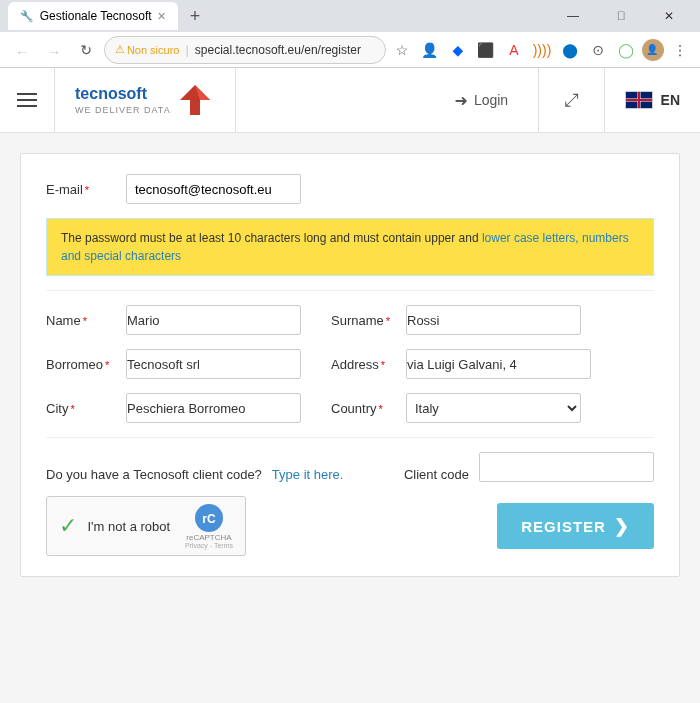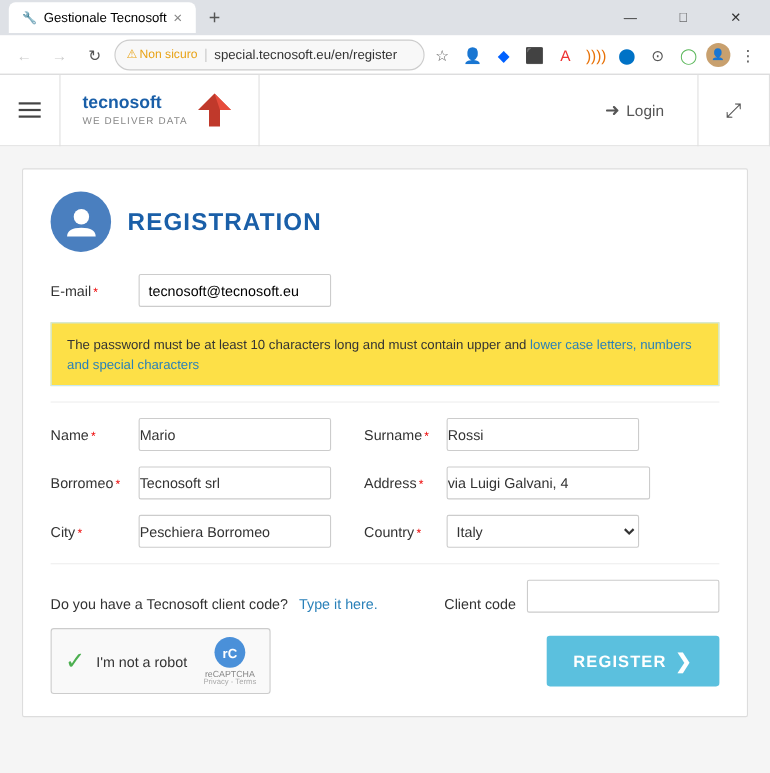--- a/index.html
+++ b/index.html
@@ -148,34 +148,36 @@
     </svg>
   </div>
   <div class="header-spacer"></div>
   <div class="header-login">
     <span style="font-size:16px;">➜</span>
     <span>Login</span>
   </div>
   <div class="header-expand">
     <span>⤢</span>
   </div>
+  <div class="header-lang">
+
+    <div style="width:28px;height:18px;position:relative;overflow:hidden;border:1px solid #ccc;">
+      <div style="width:100%;height:100%;background:#012169;"></div>
+      <div style="position:absolute;top:50%;left:0;width:100%;height:3px;background:#fff;transform:translateY(-50%);"></div>
+      <div style="position:absolute;top:0;left:50%;width:3px;height:100%;background:#fff;transform:translateX(-50%);"></div>
+      <div style="position:absolute;top:50%;left:0;width:100%;height:2px;background:#C8102E;transform:translateY(-50%);"></div>
+      <div style="position:absolute;top:0;left:50%;width:2px;height:100%;background:#C8102E;transform:translateX(-50%);"></div>
+    </div>
+    <span class="lang-text">EN</span>
+  </div>
 </div>
 
 <div class="main-content">
   <div class="reg-card">
 
-    <div class="reg-header">
-      <div class="user-avatar">
-        <svg width="30" height="30" viewBox="0 0 30 30">
-          <circle cx="15" cy="10" r="7" fill="#fff"></circle>
-          <path d="M2 28 Q2 20 15 20 Q28 20 28 28" fill="#fff"></path>
-        </svg>
-      </div>
-      <span class="reg-title">REGISTRATION</span>
-    </div>
 
     <div class="email-row">
       <label class="form-label">
         <span>E-mail</span><span class="required">*</span>
       </label>
       <input type="text" class="email-input" value="tecnosoft@tecnosoft.eu" style="">
     </div>
 
 
     <div class="password-hint">

